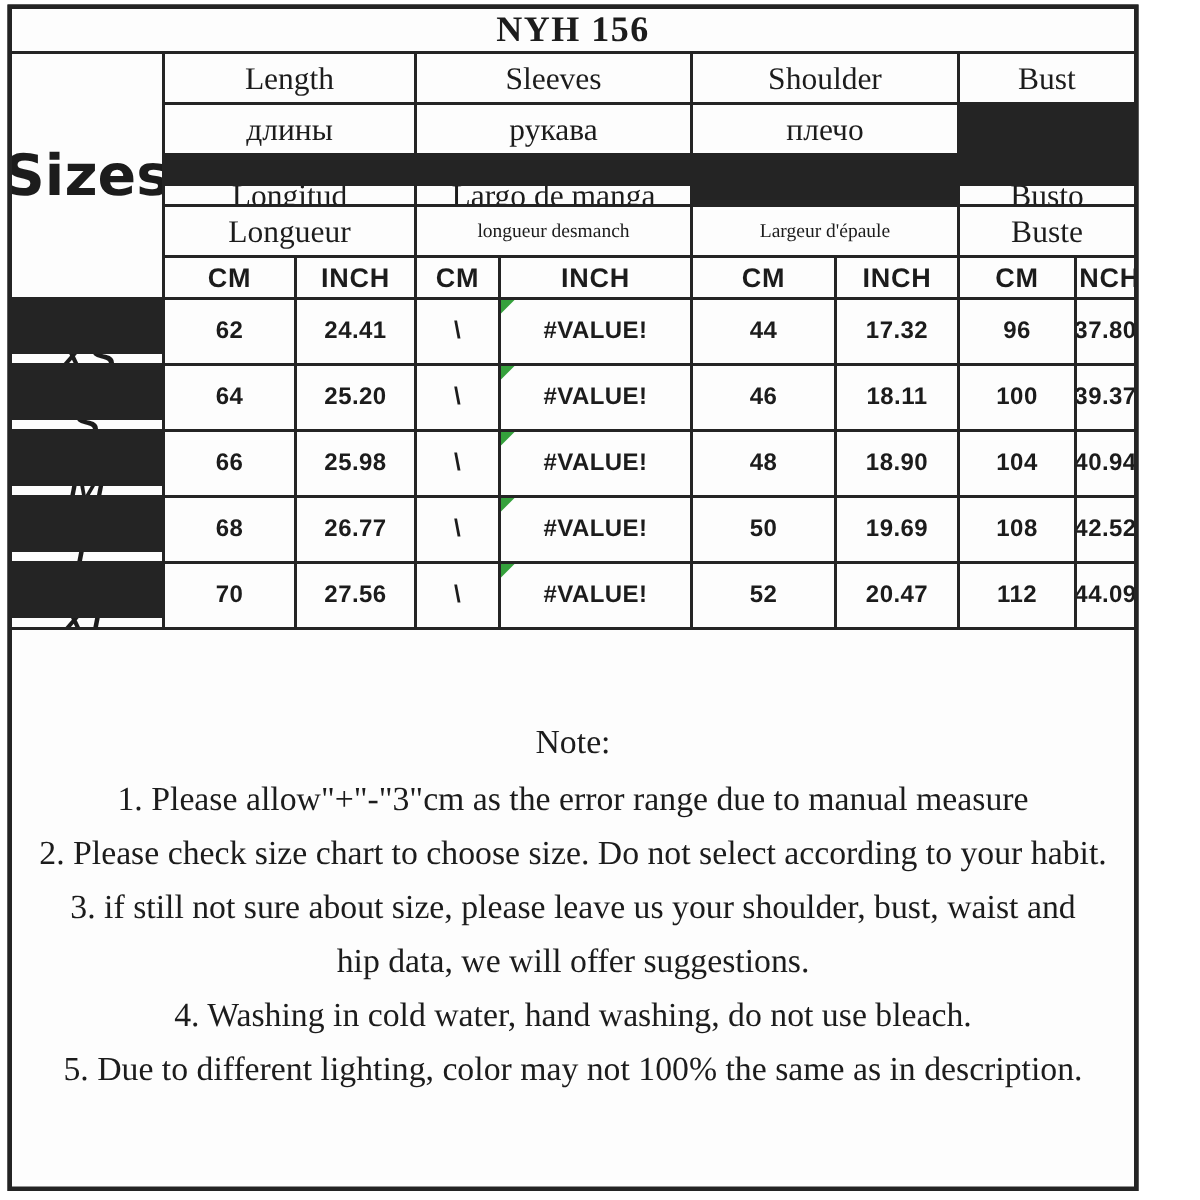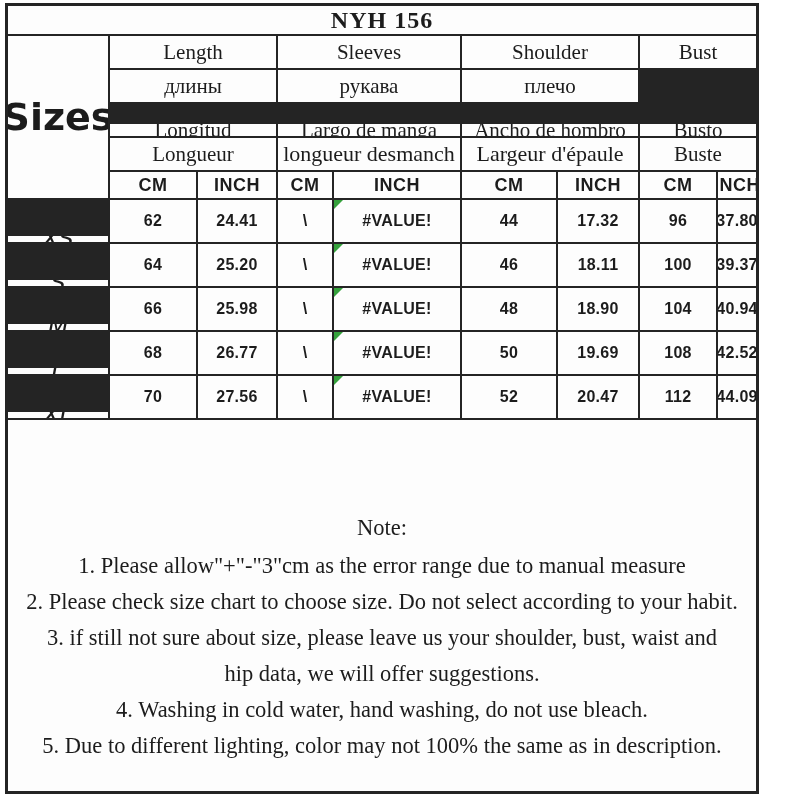--- a/index.html
+++ b/index.html
@@ -21,44 +21,44 @@
     background:#fdfdfd;display:flex;align-items:center;justify-content:center;
     overflow:hidden;position:relative;
   }
   .title-cell{grid-column:1/-1;grid-row:1;font-size:24px;font-weight:600;letter-spacing:1px;}
   .sizes-cell{
     grid-column:1;grid-row:2/7;
     font-family:"DejaVu Sans","Liberation Sans",sans-serif;
     font-weight:700;font-size:38px;letter-spacing:0px;
   }
   .hdr{font-size:21px;}
-  .hdr.small{font-size:22px;white-space:nowrap;}
+  .hdr.small{font-size:13px;white-space:nowrap;}
   .g1{grid-column:2/4;} .g2{grid-column:4/6;} .g3{grid-column:6/8;} .g4{grid-column:8/10;}
   .r2{grid-row:2;} .r3{grid-row:3;} .r4{grid-row:4;margin-top:20px;} .r5{grid-row:5;text-align:center;}
   .unit{
     grid-row:6;font-family:"Liberation Sans","DejaVu Sans",sans-serif;
     font-weight:700;font-size:18px;letter-spacing:0.5px;
   }
   .size-label{
     font-family:"DejaVu Sans","Liberation Sans",sans-serif;
-    font-style:italic;font-size:24px;font-weight:500;margin-top:36px;
+    font-style:italic;font-size:31px;font-weight:500;margin-top:36px;
   }
   .val{
     font-family:"Liberation Sans","DejaVu Sans",sans-serif;
     font-weight:700;font-size:16px;letter-spacing:0.3px;
   }
   
   .err .tri{
     position:absolute;left:0;top:0;width:0;height:0;
     border-top:9px solid var(--err,#35a13c);
     border-right:9px solid transparent;
   }
   .note-cell{
     grid-column:1/-1;grid-row:12;display:block;text-align:center;
-    padding-top:90px;font-size:22.5px;line-height:36px;
+    padding-top:57px;font-size:22.5px;line-height:36px;
   }
   .note-heading{margin-bottom:2px;}
   .note-line{white-space:nowrap;}
 </style>
 </head>
 <body>
 
 <div id="sheet">
 
   <div class="cell title-cell">NYH 156</div>
@@ -69,21 +69,20 @@
   <div class="cell hdr g2 r2">Sleeves</div>
   <div class="cell hdr g3 r2">Shoulder</div>
   <div class="cell hdr g1 r3">длины</div>
 
   <div class="cell hdr g4 r2">Bust</div>
   <div class="cell hdr g2 r3">рукава</div>
   <div class="cell hdr g3 r3">плечо</div>
 
   <div class="cell hdr g1 r4">Longitud</div>
   <div class="cell hdr g2 r4">Largo de manga</div>
-  <div class="cell hdr g3 r4">Ancho de hombro</div>
   <div class="cell hdr g4 r4">Busto</div>
 
   <div class="cell hdr g1 r5">Longueur</div>
   <div class="cell hdr small g2 r5">longueur desmanch</div>
   <div class="cell hdr small g3 r5">Largeur d'épaule</div>
   <div class="cell hdr g4 r5">Buste</div>
 
   <div class="cell unit" style="grid-column:2">CM</div>
   <div class="cell unit" style="grid-column:3">INCH</div>
   <div class="cell unit" style="grid-column:4">CM</div>

